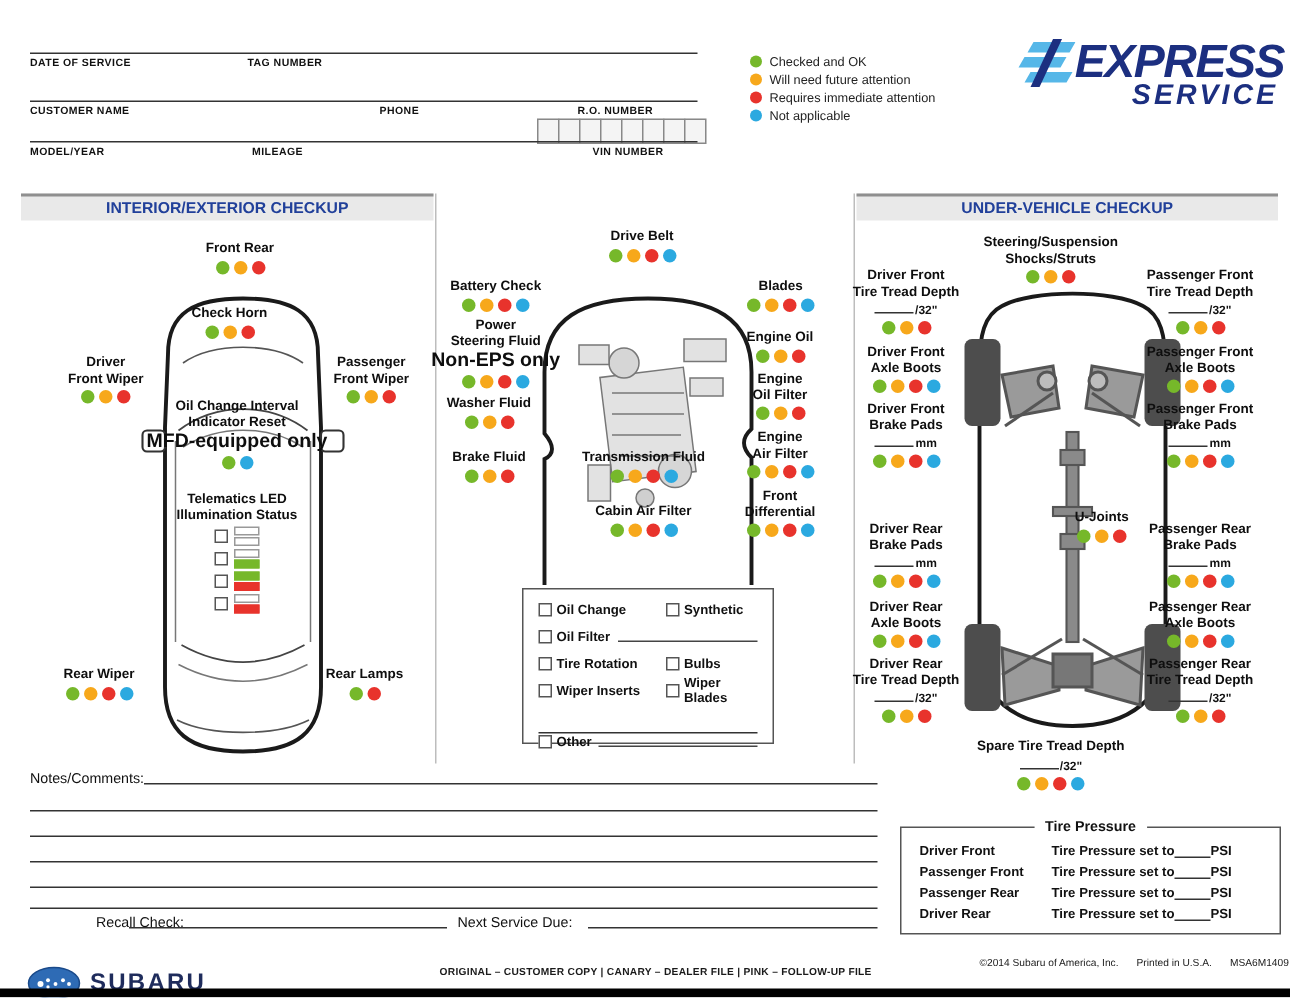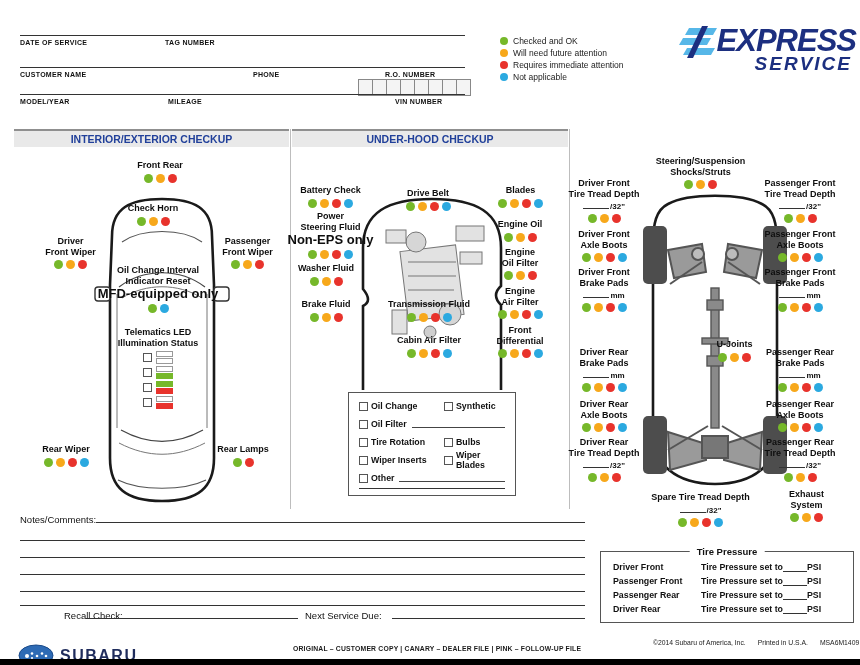--- a/index.html
+++ b/index.html
@@ -111,21 +111,21 @@
         <polygon points="8,12 36,12 32,19 4,19" fill="#56B7E8"></polygon>
         <polygon points="12,22 40,22 36,29 8,29" fill="#56B7E8"></polygon>
         <polygon points="27,0 33,0 18,32 12,32" fill="#1C2F80"></polygon>
       </svg>
       <span class="express-word">EXPRESS</span>
     </div>
     <div class="service-word">SERVICE</div>
   </div>
 
   <div class="col-header" style="left:14px;top:129px;width:275px;">INTERIOR/EXTERIOR CHECKUP</div>
-  <div class="col-header" style="left:292px;top:129px;width:276px;">UNDER-HOOD CHECKUP</div>
+  <div class="col-header" style="left:571px;top:129px;width:281px;">UNDER-VEHICLE CHECKUP</div>
   <div class="vdiv" style="left:290px;top:129px;height:380px;"></div>
   <div class="vdiv" style="left:569px;top:129px;height:380px;"></div>
 
   <svg class="abs" style="left:88px;top:190px;" width="148" height="320" viewBox="0 0 148 320">
     <path d="M24,46 C24,18 42,9 74,9 C106,9 124,18 124,46 L126,95 L126,268 C126,298 110,311 74,311 C38,311 22,298 22,268 L22,95 Z" fill="#fff" stroke="#1a1a1a" stroke-width="2.6"></path>
     <path d="M34,52 C54,38 94,38 114,52" fill="none" stroke="#555" stroke-width="1.1"></path>
     <path d="M31,97 C56,78 92,78 117,97" fill="none" stroke="#444" stroke-width="1.2"></path>
     <path d="M34,108 C58,93 90,93 114,108" fill="none" stroke="#777" stroke-width="1"></path>
     <rect x="7" y="97" width="15" height="14" rx="3" fill="#fff" stroke="#333" stroke-width="1.4"></rect>
     <rect x="126" y="97" width="15" height="14" rx="3" fill="#fff" stroke="#333" stroke-width="1.4"></rect>
@@ -241,21 +241,21 @@
       <rect x="34" y="118" width="15" height="24"></rect>
       <rect x="102" y="60" width="22" height="12"></rect>
       <line x1="50" y1="70" x2="98" y2="70"></line>
       <line x1="50" y1="84" x2="98" y2="84"></line>
       <line x1="50" y1="98" x2="96" y2="98"></line>
       <line x1="56" y1="112" x2="94" y2="112"></line>
       <circle cx="72" cy="140" r="6" fill="#cfcfcf"></circle>
     </g>
   </svg>
 
-  <div class="chk" style="left:378px;top:152px;width:100px;margin-top:36px;">
+  <div class="chk" style="left:378px;top:152px;width:100px;">
     <div class="lbl">Drive Belt</div>
     <div class="dots">
         <span class="dot" style="background: rgb(118, 184, 42);"></span>
         <span class="dot" style="background: rgb(247, 168, 27);"></span>
         <span class="dot" style="background: rgb(232, 51, 44);"></span>
         <span class="dot" style="background: rgb(43, 169, 224);"></span>
       </div>
   </div>
   <div class="chk" style="left:278px;top:185px;width:105px;">
     <div class="lbl">Battery Check</div>
@@ -381,21 +381,21 @@
       </span>
     </div>
     <div class="svc-row" style="top:62px;">
       <span class="cb"></span>
       <span>Wiper Inserts</span>
       <span class="svc-b">
         <span class="cb"></span>
         <span>Wiper Blades</span>
       </span>
     </div>
-    <div class="svc-row" style="top:80px;">
+    <div class="svc-row" style="top:96px;">
       <span class="cb"></span>
       <span>Other</span>
       <span class="svc-line"></span>
     </div>
     <div class="hline" style="left:10px;top:95px;width:146px;"></div>
   </div>
 
   <svg class="abs" style="left:640px;top:188px;" width="150" height="300" viewBox="0 0 150 300">
     <path d="M28,16 C48,5 102,5 122,16 C134,22 137,36 137,56 L137,246 C137,276 114,296 75,296 C36,296 13,276 13,246 L13,56 C13,36 16,22 28,16 Z" fill="#fff" stroke="#1a1a1a" stroke-width="2.6"></path>
     <g fill="#4d4d4d">
@@ -571,29 +571,20 @@
   <div class="chk" style="left:638px;top:492px;width:125px;">
     <div class="lbl">Spare Tire Tread Depth</div>
     <div class="measure"><span class="fill-line"></span><span>/32"</span></div>
     <div class="dots">
         <span class="dot" style="background: rgb(118, 184, 42);"></span>
         <span class="dot" style="background: rgb(247, 168, 27);"></span>
         <span class="dot" style="background: rgb(232, 51, 44);"></span>
         <span class="dot" style="background: rgb(43, 169, 224);"></span>
       </div>
   </div>
-  <div class="chk" style="left:764px;top:489px;width:85px;">
-    <div class="lbl">Exhaust
-System</div>
-    <div class="dots">
-        <span class="dot" style="background: rgb(118, 184, 42);"></span>
-        <span class="dot" style="background: rgb(247, 168, 27);"></span>
-        <span class="dot" style="background: rgb(232, 51, 44);"></span>
-      </div>
-  </div>
 
   <div class="tp-box" style="left:600px;top:551px;width:252px;height:70px;">
     <div class="tp-title">Tire Pressure</div>
     <div class="tp-row" style="top:10px;">
       <span class="tp-pos">Driver Front</span>
       <span>Tire Pressure set to</span>
       <span class="tp-line"></span>
       <span>PSI</span>
     </div>
     <div class="tp-row" style="top:24px;">

